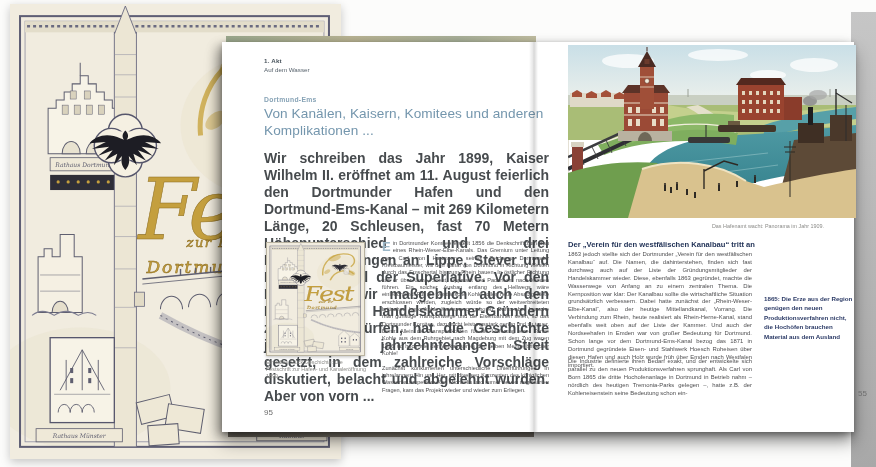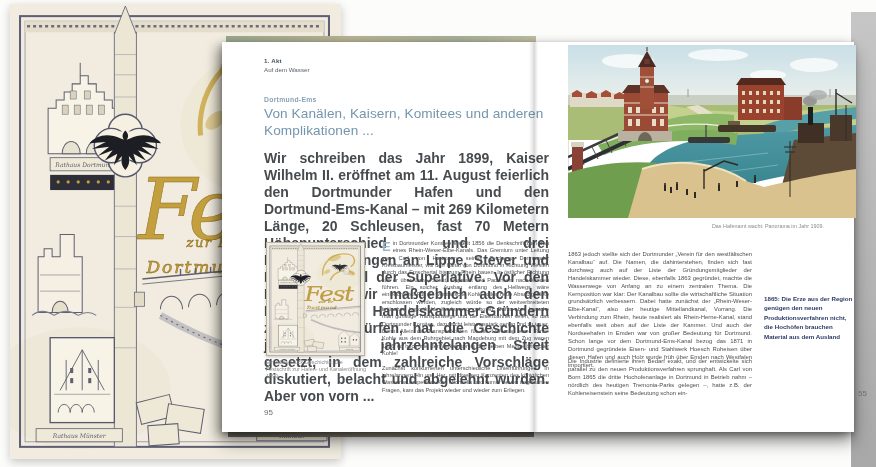--- a/index.html
+++ b/index.html
@@ -413,20 +413,21 @@
             <circle cx="97" cy="139" r="1.1"></circle>
               <circle cx="109" cy="138" r="1.1"></circle>
               <circle cx="151" cy="139" r="1.1"></circle>
               <circle cx="187" cy="131" r="1.1"></circle>
           </g>
         </svg>
       </div>
 
       <div class="abs caption55" style="left:66px;top:181px;width:280px;">Das Hafenamt wacht: Panorama im Jahr 1909.</div>
 
+      <div class="abs h55" style="left:6px;top:198px;width:260px;">Der „Verein für den westfälischen Kanalbau“ tritt an</div>
 
       <div class="abs body55" style="left:6px;top:209px;width:184px;">1863 jedoch stellte sich der Dortmunder „Verein für den westfälischen Kanalbau“ auf. Die Namen, die dahinterstehen, finden sich fast durchweg auch auf der Liste der Gründungsmitglieder der Handelskammer wieder. Diese, ebenfalls 1863 gegründet, machte die Wasserwege von Anfang an zu einem zentralen Thema. Die Kernposition war klar: Der Kanalbau sollte die wirtschaftliche Situation grundsätzlich verbessern. Dabei hatte zunächst der „Rhein-Weser-Elbe-Kanal“, also der heutige Mittellandkanal, Vorrang. Die Verbindung zum Rhein, heute realisiert als Rhein-Herne-Kanal, stand ebenfalls weit oben auf der Liste der Kammer. Und auch der Nordseehafen in Emden war von großer Bedeutung für Dortmund. Schon lange vor dem Dortmund-Ems-Kanal bezog das 1871 in Dortmund gegründete Eisen- und Stahlwerk Hoesch Roheisen über diesen Hafen und auch Holz wurde früh über Emden nach Westfalen importiert.</div>
 
       <div class="abs sidebar-note" style="left:202px;top:252px;width:92px;">1865: Die Erze aus der Region genügen den neuen Produktionsverfahren nicht, die Hochöfen brauchen Material aus dem Ausland</div>
 
       <div class="abs body55" style="left:6px;top:316px;width:184px;">Die Industrie definierte ihren Bedarf exakt, und der entwickelte sich parallel zu den neuen Produktionsverfahren sprunghaft. Als Carl von Born 1865 die dritte Hochofenanlage in Dortmund in Betrieb nahm – nördlich des heutigen Tremonia-Parks gelegen –, hatte z.B. der Kohleneisenstein seine Bedeutung schon ein-</div>
 
       <div class="abs pagenum" style="left:296px;top:347px;">55</div>
     </div>
 

